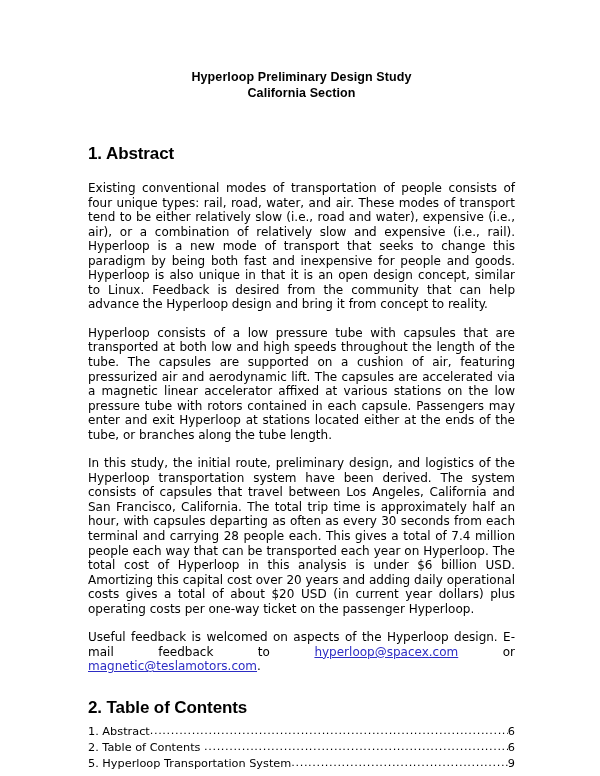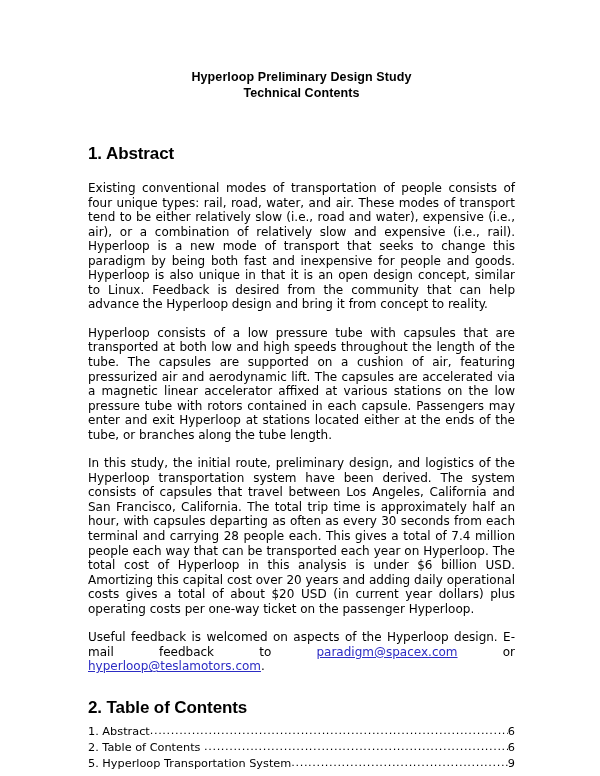--- a/index.html
+++ b/index.html
@@ -109,32 +109,32 @@
   .lvl-2 { padding-left: 11px; }
 </style>
 </head>
 <body>
 
 <div class="page">
   <div class="content">
 
     <div class="doc-title">
       <span class="line">Hyperloop Preliminary Design Study</span>
-      <span class="line">Technical Contents</span>
+      <span class="line">California Section</span>
     </div>
 
     <div class="section-heading" id="heading-abstract">1. Abstract</div>
 
     <p class="body-para" id="para-1">Existing conventional modes of transportation of people consists of four unique types: rail, road, water, and air. These modes of transport tend to be either relatively slow (i.e., road and water), expensive (i.e., air), or a combination of relatively slow and expensive (i.e., rail). Hyperloop is a new mode of transport that seeks to change this paradigm by being both fast and inexpensive for people and goods. Hyperloop is also unique in that it is an open design concept, similar to Linux. Feedback is desired from the community that can help advance the Hyperloop design and bring it from concept to reality.</p>
 
     <p class="body-para">Hyperloop consists of a low pressure tube with capsules that are transported at both low and high speeds throughout the length of the tube. The capsules are supported on a cushion of air, featuring pressurized air and aerodynamic lift. The capsules are accelerated via a magnetic linear accelerator affixed at various stations on the low pressure tube with rotors contained in each capsule. Passengers may enter and exit Hyperloop at stations located either at the ends of the tube, or branches along the tube length.</p>
 
     <p class="body-para">In this study, the initial route, preliminary design, and logistics of the Hyperloop transportation system have been derived. The system consists of capsules that travel between Los Angeles, California and San Francisco, California. The total trip time is approximately half an hour, with capsules departing as often as every 30 seconds from each terminal and carrying 28 people each. This gives a total of 7.4 million people each way that can be transported each year on Hyperloop. The total cost of Hyperloop in this analysis is under $6 billion USD. Amortizing this capital cost over 20 years and adding daily operational costs gives a total of about $20 USD (in current year dollars) plus operating costs per one-way ticket on the passenger Hyperloop.</p>
 
-    <p class="body-para"><span>Useful feedback is welcomed on aspects of the Hyperloop design. E-mail feedback to </span><a class="maillink" href="#">paradigm@spacex.com</a><span> or </span><a class="maillink" href="#">hyperloop@teslamotors.com</a><span>.</span></p>
+    <p class="body-para"><span>Useful feedback is welcomed on aspects of the Hyperloop design. E-mail feedback to </span><a class="maillink" href="#">hyperloop@spacex.com</a><span> or </span><a class="maillink" href="#">magnetic@teslamotors.com</a><span>.</span></p>
 
     <div class="section-heading" id="heading-toc">2. Table of Contents</div>
 
     <div class="toc" id="toc-list">
         <div class="toc-entry lvl-1">
           <span class="toc-label">1. Abstract</span>
           <span class="toc-leader"></span>
           <span class="toc-page">6</span>
         </div>
         <div class="toc-entry lvl-1">

